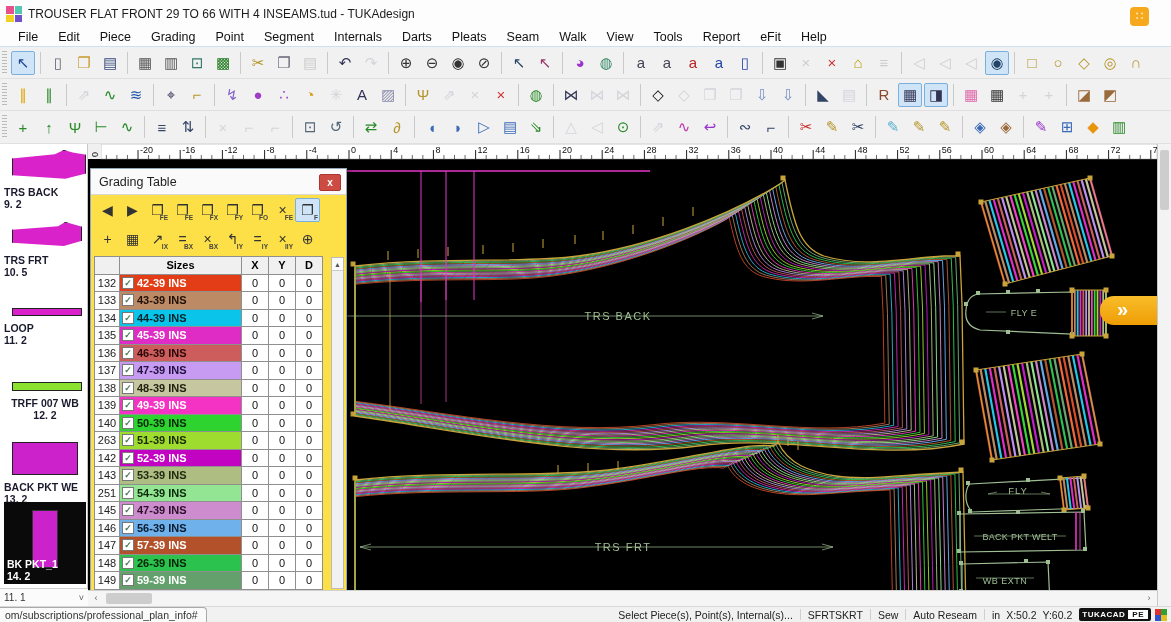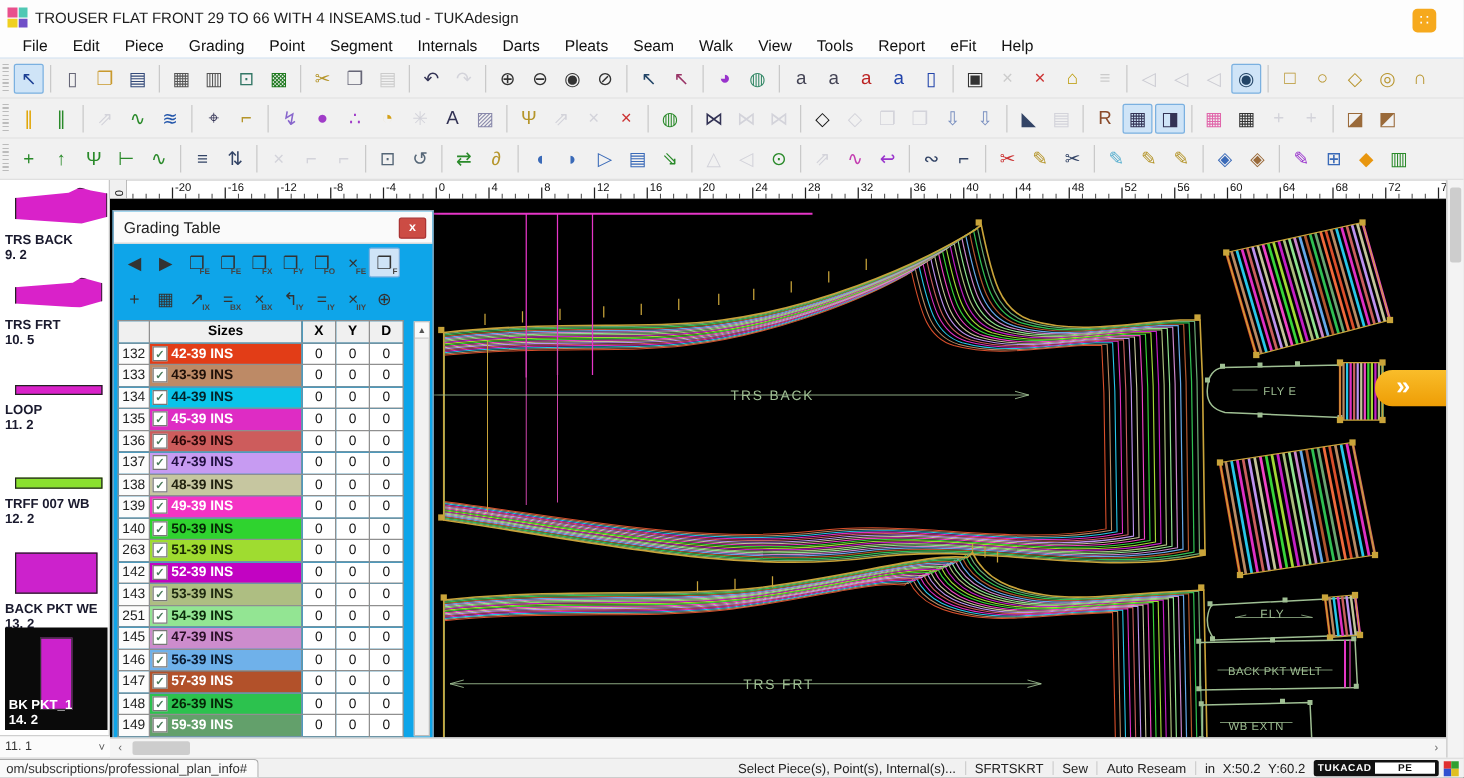--- a/index.html
+++ b/index.html
@@ -63,21 +63,21 @@
   #hscroll { position:absolute; left:88px; top:590px; width:1069px; height:16px; background:#f5f5f5;
     border-top:1px solid #d0d0d0; z-index:8; display:flex; align-items:center; }
   #hscroll .arr { width:16px; height:15px; text-align:center; font-size:9px; color:#666; line-height:15px; }
   #hscroll .thumb { width:46px; height:11px; background:#cdcdcd; border-radius:2px; margin-left:2px; }
   #hscroll .arr.right { margin-left:auto; }
   #vscroll { position:absolute; left:1157px; top:144px; width:14px; height:462px; background:#f3f3f3;
     border-left:1px solid #c8c8c8; z-index:8; }
   #vscroll .thumb { position:absolute; left:2px; top:6px; width:9px; height:60px; background:#cdcdcd; border-radius:2px; }
 
   
-  #gwin { position:absolute; left:90px; top:168px; width:257px; height:424px; background:#0ea5e9;
+  #gwin { position:absolute; left:90px; top:168px; width:257px; height:424px; background:#fde047;
     border:1px solid #94a7b8; box-shadow:2px 2px 5px rgba(0,0,0,.45); z-index:5; overflow:hidden; }
   #gwin-title { height:26px; background:#fafafa; border-bottom:1px solid #d8d8d8; display:flex;
     align-items:center; padding-left:8px; font-size:12.5px; color:#222; }
   #gwin-close { position:absolute; right:5px; top:5px; width:22px; height:17px; background:#cc4c44;
     border:1px solid #a33; border-radius:2px; color:#fff; font-size:10px; font-weight:bold;
     text-align:center; line-height:16px; }
   .gtb { height:29px; display:flex; align-items:center; padding-left:4px; }
   .gicon { width:25px; height:24px; display:flex; align-items:center; justify-content:center;
     font-size:14px; color:#333; position:relative; border:1px solid transparent; border-radius:2px; }
   .gicon.act { background:#cfe4f7; border-color:#7ab0e0; }
@@ -97,21 +97,21 @@
   #gt-vscroll .up { height:13px; text-align:center; font-size:7px; color:#555; line-height:13px;
     border-bottom:1px solid #ccc; background:#fafafa; }
 
   
   #statusbar { position:absolute; left:0; top:606px; width:1171px; height:16px; background:#f1f1f1;
     border-top:1px solid #d9d9d9; display:flex; align-items:center; justify-content:flex-end;
     font-size:10.5px; color:#222; }
   .st-sep { width:1px; height:11px; background:#cfcfcf; margin:0 7px; }
   #brand-box { background:#111; color:#fff; border-radius:2px; height:13px; display:flex; align-items:center;
     padding:0 3px; margin:0 4px 0 7px; font-size:8px; font-weight:bold; letter-spacing:.5px; }
-  #brand-box .pe { background:#fff; color:#111; padding:0 18px; margin-left:3px; font-size:8px; }
+  #brand-box .pe { background:#fff; color:#111; padding:0 4px; margin-left:3px; font-size:8px; }
   #color-chip { width:12px; height:12px; display:grid; grid-template-columns:1fr 1fr; margin-right:4px; }
   #link-tip { position:absolute; left:0; top:607px; height:15px; background:#fafafa;
     border:1px solid #a9a9a9; border-left:none; border-bottom:none; border-radius:0 4px 0 0;
     font-size:10.5px; color:#333; padding:0 8px 0 5px; line-height:14px; z-index:10; }
 </style>
 </head>
 <body>
 
 <div id="app">
 
@@ -320,21 +320,21 @@
       <div class="sp-item" style="top: 78px;">
         <div class="thumb-trouser2" style="background: rgb(217, 34, 201);"></div>
         <div class="sp-label" style="margin-top: 6px;">TRS FRT</div>
         <div class="sp-label">10. 5</div>
       </div>
       <div class="sp-item" style="top: 164px;">
         <div class="thumb-bar" style="background: rgb(217, 34, 201);"></div>
         <div class="sp-label" style="margin-top: 6px;">LOOP</div>
         <div class="sp-label">11. 2</div>
       </div>
-      <div class="sp-item" style="top: 238px;">
+      <div class="sp-item" style="top: 238px; text-align: center;">
         <div class="thumb-bar-green" style="background: rgb(138, 225, 46);"></div>
         <div class="sp-label" style="margin-top: 6px;">TRFF 007 WB</div>
         <div class="sp-label">12. 2</div>
       </div>
       <div class="sp-item" style="top: 298px;">
         <div class="thumb-rect" style="background: rgb(204, 34, 204);"></div>
         <div class="sp-label" style="margin-top: 6px;">BACK PKT WE</div>
         <div class="sp-label">13. 2</div>
       </div>
       <div class="sp-item" style="top: 358px;">

